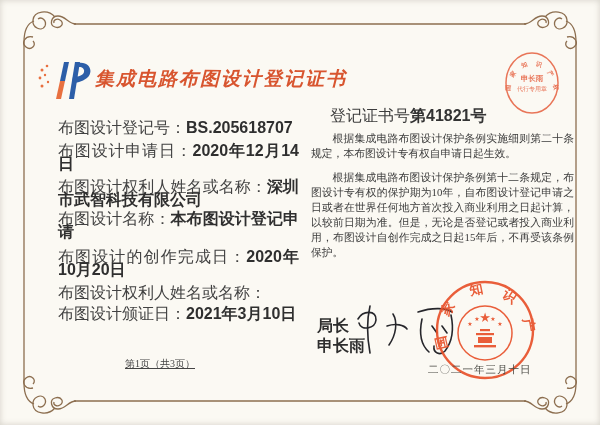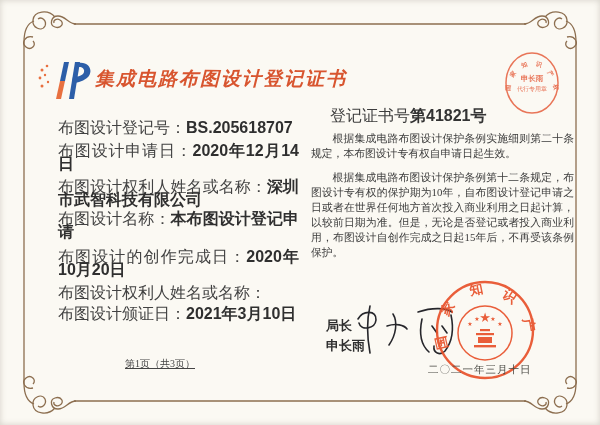--- a/index.html
+++ b/index.html
@@ -27,21 +27,21 @@
   .fields{position:absolute;left:58px;top:121px;width:241px;}
   .frow{font-size:16px;line-height:13.5px;color:#3f3f3f;text-align:justify;}
   .frow .lab{color:#424242;}
   .frow .val{font-family:"Liberation Sans","DejaVu Sans",sans-serif;font-weight:bold;color:#2f2f2f;}
   .mb9{margin-bottom:9px;} .mb5{margin-bottom:5px;} .mb8{margin-bottom:8px;} .mb11{margin-bottom:11px;}
   .pageno{position:absolute;left:95px;top:357px;width:130px;text-align:center;font-size:10px;color:#444;text-decoration:underline;}
   
   .paras{position:absolute;left:311px;top:131px;width:263px;}
   .paras p{margin:0 0 9px 0;font-size:10.8px;line-height:15px;text-indent:2em;text-align:justify;color:#3b3b3b;}
   
-  .officer{position:absolute;left:317px;top:316px;font-size:13px;font-weight:bold;color:#2e2e2e;line-height:20px;margin-left:9px;}
+  .officer{position:absolute;left:317px;top:316px;font-size:16px;font-weight:bold;color:#2e2e2e;line-height:20px;}
   .signature{position:absolute;left:346px;top:299px;width:120px;height:62px;}
   .signature path{stroke:#26262b;stroke-width:1.6;fill:none;stroke-linecap:round;}
   
   .bigseal{position:absolute;left:432px;top:277px;width:106px;height:106px;opacity:.92;}
   .bigseal .ink{fill:#e8512b;}
   .bigseal .ring{fill:none;stroke:#e8512b;stroke-width:2.4;}
   .bigseal .thin{fill:none;stroke:#e8512b;stroke-width:1.5;}
   .sealdate{position:absolute;left:428px;top:363px;width:114px;text-align:left;font-size:10.5px;letter-spacing:1px;color:#4a4a44;}
   
   .smallseal{position:absolute;left:502px;top:49px;width:60px;height:68px;opacity:.8;}

